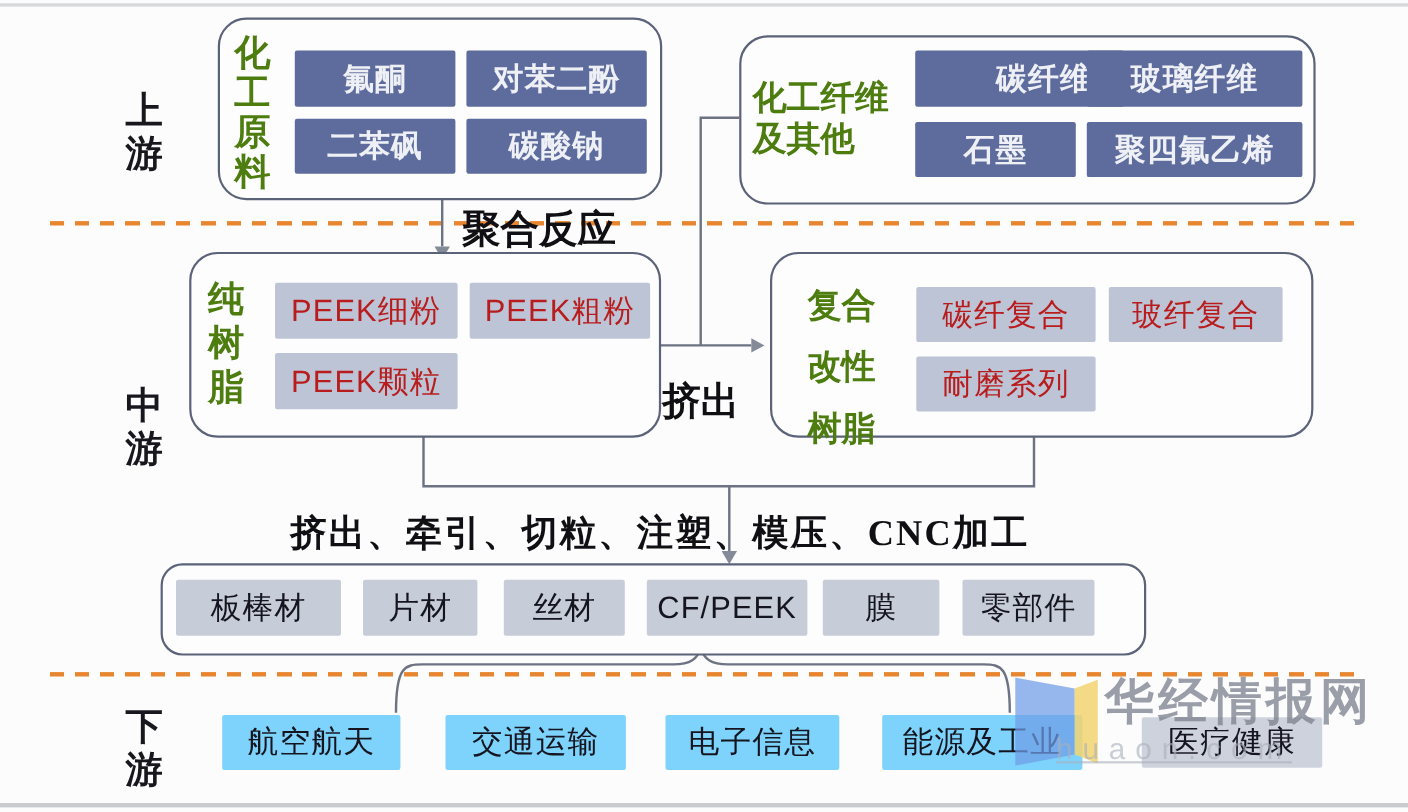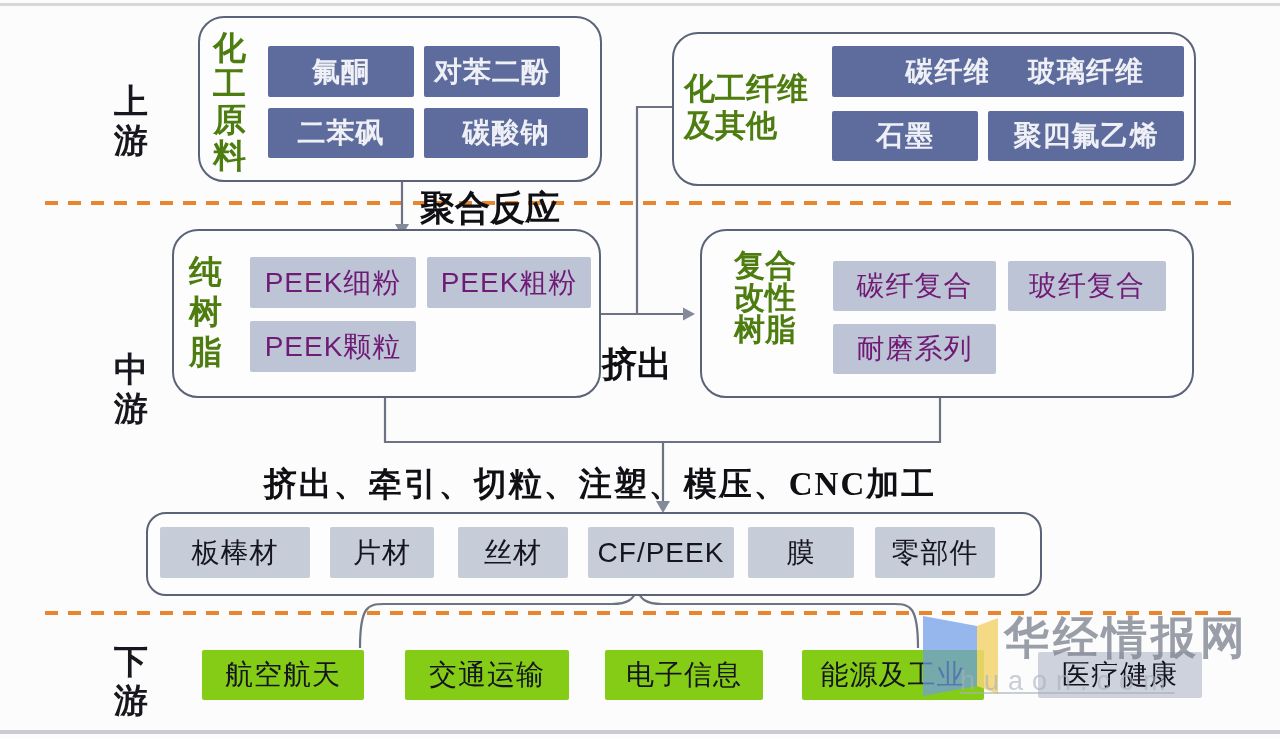--- a/index.html
+++ b/index.html
@@ -25,23 +25,23 @@
   }
   .group-label{
     position:absolute;font-weight:bold;color:#4d7c0f;word-break:break-all;
     z-index:3;
   }
   .item{
     position:absolute;display:flex;align-items:center;justify-content:center;
     font-size:28px;letter-spacing:1px;z-index:3;border-radius:2px;
   }
   .item.dark{background:#5d6c9c;color:#eef0f6;font-weight:600;}
-  .item.light{background:#bcc4d6;color:#701a75;font-weight:500;}
+  .item.light{background:#bcc4d6;color:#b91c1c;font-weight:500;}
   .item.product{background:#c6ccd8;color:#15151f;font-weight:500;}
-  .item.app{background:#84cc16;color:#15151f;font-weight:500;}
+  .item.app{background:#7dd3fc;color:#15151f;font-weight:500;}
   .flow-label{
     position:absolute;font-family:"Liberation Serif",serif;font-weight:bold;
     color:#101014;z-index:4;white-space:nowrap;
   }
   #connector-svg{position:absolute;left:0;top:0;z-index:1;}
   .watermark{position:absolute;z-index:10;pointer-events:none;}
   #wm-brand{
     left:1004px;top:608px;font-size:45px;font-weight:bold;
     color:rgba(125,131,143,0.78);letter-spacing:4px;white-space:nowrap;
   }
@@ -76,21 +76,21 @@
     </g>
   </svg>
 
   <div class="stage-label" style="left:74px;top:82px;">上游</div>
   <div class="stage-label" style="left:74px;top:350px;">中游</div>
   <div class="stage-label" style="left:74px;top:642px;">下游</div>
 
   <div class="container-box" style="left:198px;top:16px;width:400px;height:162px;"></div>
   <div class="group-label" style="left:213px;top:30px;width:38px;font-size:33px;line-height:36px;">化工原料</div>
   <div class="item dark" style="left:268px;top:46px;width:146px;height:51px;">氟酮</div>
-  <div class="item dark" style="left:424px;top:46px;width:136px;height:51px;">对苯二酚</div>
+  <div class="item dark" style="left:424px;top:46px;width:164px;height:51px;">对苯二酚</div>
   <div class="item dark" style="left:268px;top:108px;width:146px;height:50px;">二苯砜</div>
   <div class="item dark" style="left:424px;top:108px;width:164px;height:50px;">碳酸钠</div>
 
   <div class="container-box" style="left:672px;top:32px;width:520px;height:150px;"></div>
   <div class="group-label" style="left:684px;top:70px;width:132px;font-size:31px;line-height:37px;">化工纤维及其他</div>
   <div class="item dark" style="left:832px;top:46px;width:146px;height:51px;padding-left:44px;">碳纤维</div>
   <div class="item dark" style="left:988px;top:46px;width:196px;height:51px;">玻璃纤维</div>
   <div class="item dark" style="left:832px;top:111px;width:146px;height:50px;">石墨</div>
   <div class="item dark" style="left:988px;top:111px;width:196px;height:50px;">聚四氟乙烯</div>
 
@@ -98,21 +98,21 @@
 
   <div class="container-box" style="left:172px;top:229px;width:425px;height:165px;"></div>
   <div class="group-label" style="left:189px;top:252px;width:36px;font-size:33px;line-height:40px;">纯树脂</div>
   <div class="item light" style="left:250px;top:257px;width:166px;height:51px;">PEEK细粉</div>
   <div class="item light" style="left:427px;top:257px;width:164px;height:51px;">PEEK粗粉</div>
   <div class="item light" style="left:250px;top:321px;width:166px;height:51px;">PEEK颗粒</div>
 
   <div class="flow-label" style="left:602px;top:341px;font-size:35px;">挤出</div>
 
   <div class="container-box" style="left:700px;top:229px;width:490px;height:165px;"></div>
-  <div class="group-label" style="left:734px;top:250px;width:66px;font-size:31px;line-height:32px;">复合改性树脂</div>
+  <div class="group-label" style="left:734px;top:250px;width:66px;font-size:31px;line-height:56px;">复合改性树脂</div>
   <div class="item light" style="left:833px;top:261px;width:163px;height:50px;">碳纤复合</div>
   <div class="item light" style="left:1008px;top:261px;width:158px;height:50px;">玻纤复合</div>
   <div class="item light" style="left:833px;top:324px;width:163px;height:50px;">耐磨系列</div>
 
   <div class="flow-label" style="left:150px;top:462px;width:900px;text-align:center;font-size:33px;letter-spacing:2px;">挤出、牵引、切粒、注塑、模压、CNC加工</div>
 
   <div class="container-box" style="left:146px;top:512px;width:892px;height:80px;border-radius:20px;"></div>
   <div class="item product" style="left:160px;top:527px;width:150px;height:51px;">板棒材</div>
   <div class="item product" style="left:330px;top:527px;width:104px;height:51px;">片材</div>
   <div class="item product" style="left:458px;top:527px;width:110px;height:51px;">丝材</div>

